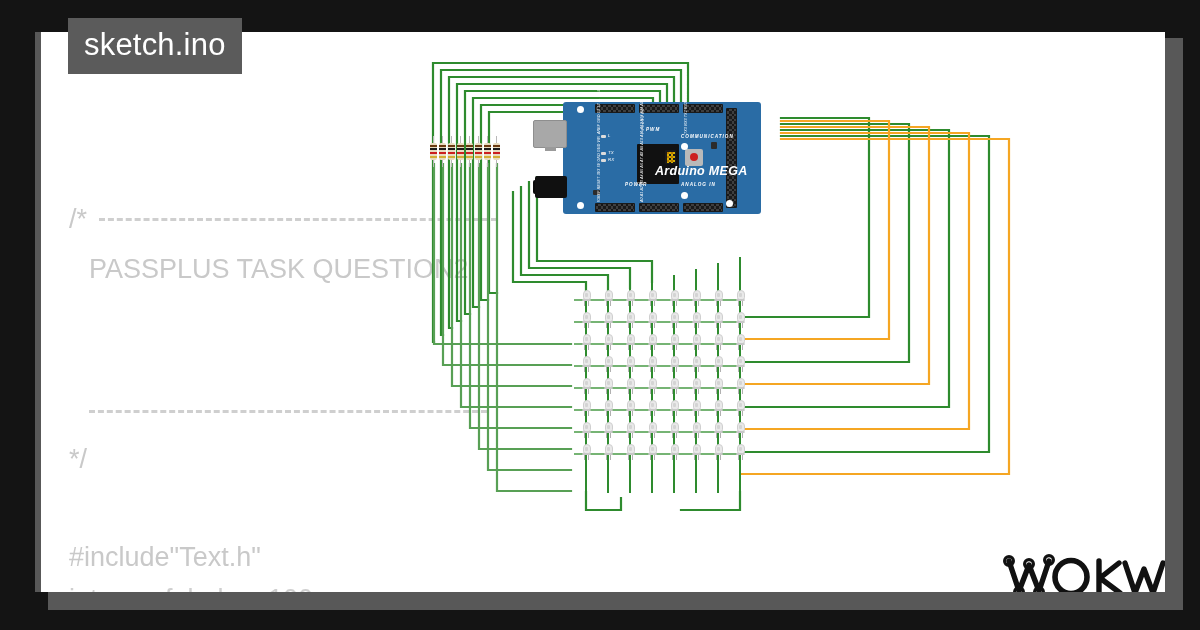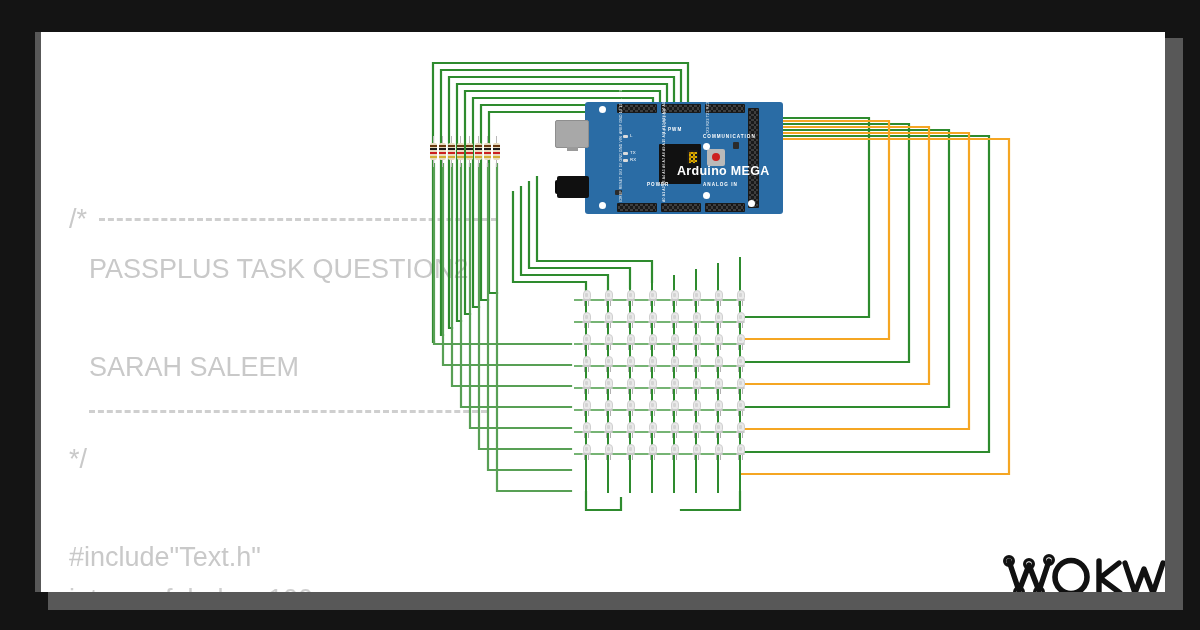--- a/index.html
+++ b/index.html
@@ -94,22 +94,22 @@
   #diagram {
     position: absolute;
     left: 0; top: 0;
     width: 1124px; height: 560px;
   }
   #wire-layer { position: absolute; left: 0; top: 0; }
 
   
   #mega {
     position: absolute;
-    left: 514px; top: 70px;
-    width: 228px; height: 118px;
+    left: 492px; top: 70px;
+    width: 228px; height: 118px; font-style: italic;
   }
   .pcb {
     position: absolute;
     left: 30px; top: 0;
     width: 198px; height: 112px;
     background: #2a6ca5;
     border-radius: 3px;
   }
   .usb-conn {
     position: absolute;
@@ -319,21 +319,20 @@
   <div class="frame-shadow-left"></div>
   <div class="frame-shadow-right"></div>
   <div class="frame-shadow-bottom"></div>
 
   <div id="canvas">
 
     <div id="code-layer">
       <div class="code-line" style="left:28px;  top:172px;">/*</div>
       <div class="code-rule" style="left:58px;  top:186px; width:398px;"></div>
       <div class="code-line" style="left:48px;  top:222px;">PASSPLUS TASK QUESTION2</div>
-      <div class="code-line" style="left:48px;  top:320px;">SARAH SALEEM</div>
       <div class="code-rule" style="left:48px;  top:378px; width:398px;"></div>
       <div class="code-line" style="left:28px;  top:412px;">*/</div>
       <div class="code-line" style="left:28px;  top:510px;">#include"Text.h"</div>
       <div class="bottom-bar-text" style="left:28px; top:552px;">int no_of_leds = 100;</div>
     </div>
 
     <div id="diagram">
 
       <svg id="wire-layer" width="1124" height="560" viewBox="0 0 1124 560">
         <g fill="none" stroke-linecap="square" stroke-linejoin="miter" stroke-width="2.2">
@@ -952,14 +951,15 @@
         <circle cx="28" cy="17" r="4.4" fill="none" stroke="#111111" stroke-width="3.2"></circle>
         <circle cx="38" cy="45" r="4.4" fill="none" stroke="#111111" stroke-width="3.2"></circle>
         <circle cx="48" cy="13" r="4.4" fill="none" stroke="#111111" stroke-width="3.2"></circle>
 
         <circle cx="170" cy="14" r="4.6" fill="none" stroke="#111111" stroke-width="3.2"></circle>
       </svg>
 
     </div>
   </div>
 
+  <div id="file-tab">sketch.ino</div>
 
 </div>
 
 </body></html>

